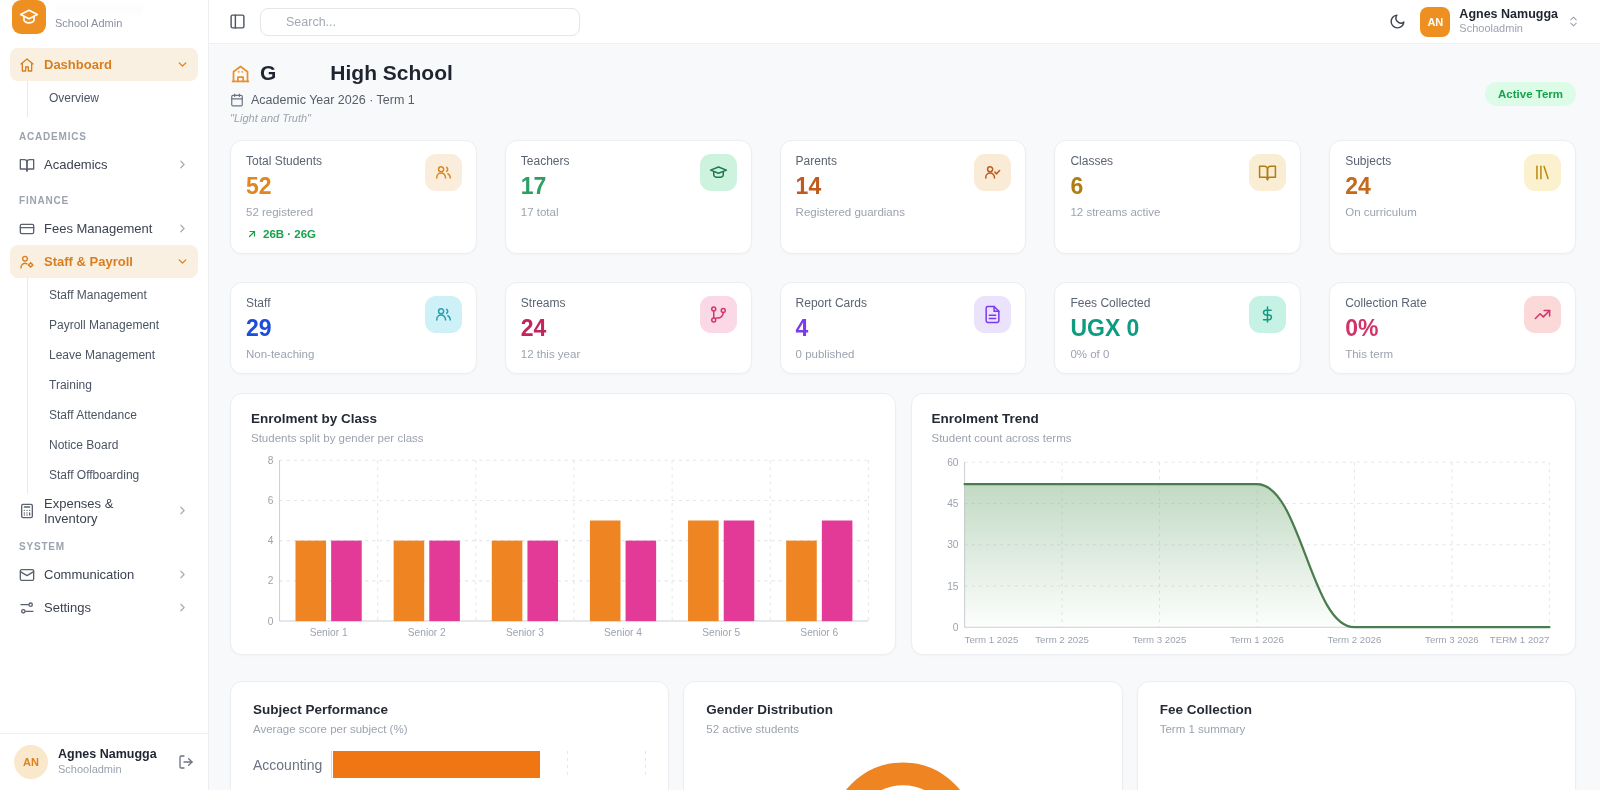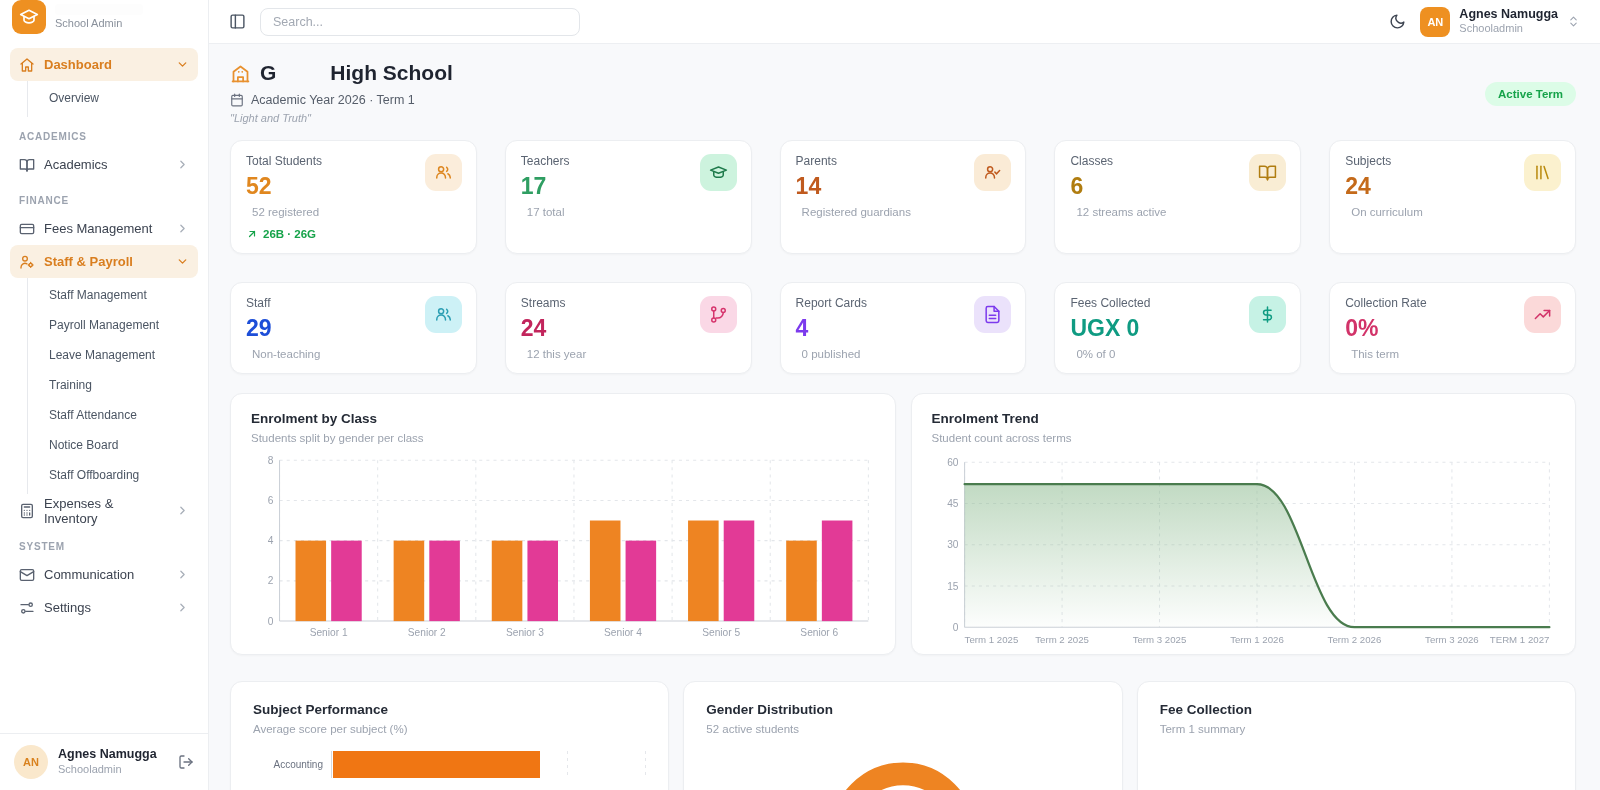--- a/index.html
+++ b/index.html
@@ -35,21 +35,21 @@
   .user-name { font-size:12.5px; font-weight:bold; color:#1F2430; }
   .user-role { font-size:11px; color:#9CA3AF; }
   .logout { color:#6B7280; display:flex; cursor:pointer; }
 
   
   .main { flex:1; display:flex; flex-direction:column; overflow:hidden; }
   .topbar { height:44px; min-height:44px; background:#FFFFFF; border-bottom:1px solid #EDEFF2;
     display:flex; align-items:center; padding:0 20px; gap:14px; }
   .panel-toggle { color:#4B5563; display:flex; cursor:pointer; }
   .search-box { width:320px; height:28px; border:1px solid #E3E6EA; border-radius:8px; background:#FFFFFF;
-    font-size:12.5px; color:#404040; padding:0 12px; outline:none; }
+    font-size:12.5px; color:#404040; padding:0 25px; outline:none; }
   .search-box::placeholder { color:#A3A9B3; }
   .topbar-right { margin-left:auto; display:flex; align-items:center; gap:14px; }
   .moon { color:#3C4350; display:flex; cursor:pointer; }
   .tb-user { display:flex; align-items:center; gap:9px; cursor:pointer; }
   .tb-avatar { width:30px; height:30px; border-radius:8px; background:#EE9021; color:#fff;
     font-size:11px; font-weight:bold; display:flex; align-items:center; justify-content:center; }
   .tb-meta { line-height:1.2; }
   .tb-name { font-size:12.5px; font-weight:bold; }
   .tb-role { font-size:11px; color:#9CA3AF; }
   .tb-chev { color:#9CA3AF; display:flex; }
@@ -66,37 +66,37 @@
   .ph-motto { font-size:11px; color:#9CA3AF; font-style:italic; margin-top:5px; }
   .badge { background:#DCFCE7; color:#16A34A; font-size:11.5px; font-weight:bold;
     padding:6px 13px; border-radius:999px; margin-top:3px; }
 
   .stats-grid { display:grid; grid-template-columns:repeat(5,1fr); gap:28px; margin-top:16px; }
   .card { background:#fff; border:1px solid #ECEEF1; border-radius:12px;
     box-shadow:0 1px 2px rgba(16,24,40,0.03); }
   .stat-card { padding:13px 15px; position:relative; }
   .stat-label { font-size:12px; color:#5B6472; }
   .stat-value { font-size:23px; font-weight:bold; margin-top:5px; }
-  .stat-sub { font-size:11.5px; color:#9CA3AF; margin-top:6px;margin-left:6px; }
+  .stat-sub { font-size:11.5px; color:#9CA3AF; margin-top:6px; }
   .stat-trend { display:flex; align-items:center; gap:5px; font-size:11.5px; color:#16A34A;
     margin-top:10px; font-weight:bold; }
   .stat-tile { position:absolute; top:13px; right:14px; width:37px; height:37px; border-radius:11px;
     display:flex; align-items:center; justify-content:center; }
 
   .charts-grid { display:grid; grid-template-columns:1fr 1fr; gap:15px; margin-top:19px; }
   .chart-card { padding:17px 20px 10px 20px; height:262px; overflow:hidden; }
   .chart-title { font-size:13.5px; font-weight:bold; color:#252B36; }
   .chart-sub { font-size:11.5px; color:#9CA3AF; margin-top:6px; }
   .chart-body { margin-top:8px; }
 
   .bottom-grid { display:grid; grid-template-columns:repeat(3,1fr); gap:14px; margin-top:26px; }
   .bottom-card { padding:20px 22px; height:300px; overflow:hidden; }
   .hbar-rows { margin-top:16px; display:flex; flex-direction:column; gap:13px; }
   .hbar-row { display:flex; align-items:center; }
-  .hbar-label { width:78px; text-align:right; padding-right:8px; font-size:10px; color:#6B7280; }
+  .hbar-label { width:78px; text-align:left; padding-right:8px; font-size:14px; color:#6B7280; }
   .hbar-track { flex:1; position:relative; height:27px; border-left:1px solid #D7DAE0;
     background-image:repeating-linear-gradient(to bottom, #E5E7EB 0 3px, transparent 3px 7px),
                      repeating-linear-gradient(to bottom, #E5E7EB 0 3px, transparent 3px 7px);
     background-size:1px 100%,1px 100%; background-position:75% 0,100% 0; background-repeat:no-repeat; }
   .hbar-fill { position:absolute; left:1px; top:0; height:27px; }
   .donut-wrap { display:flex; justify-content:center; margin-top:14px; }
   text { font-family:"Liberation Sans", sans-serif; }
 </style>
 </head>
 <body>

